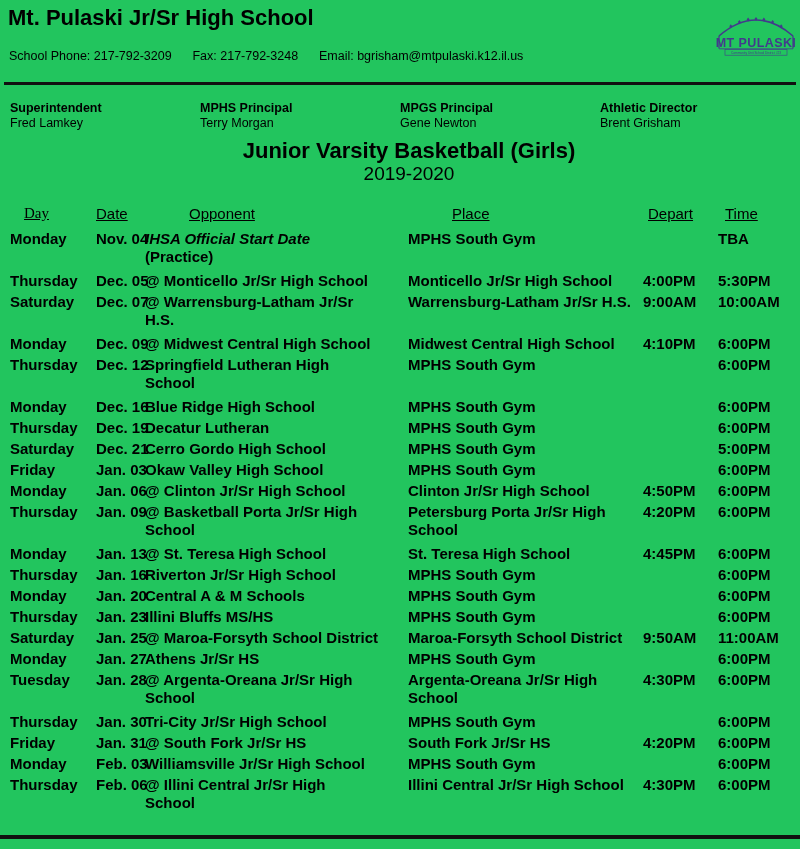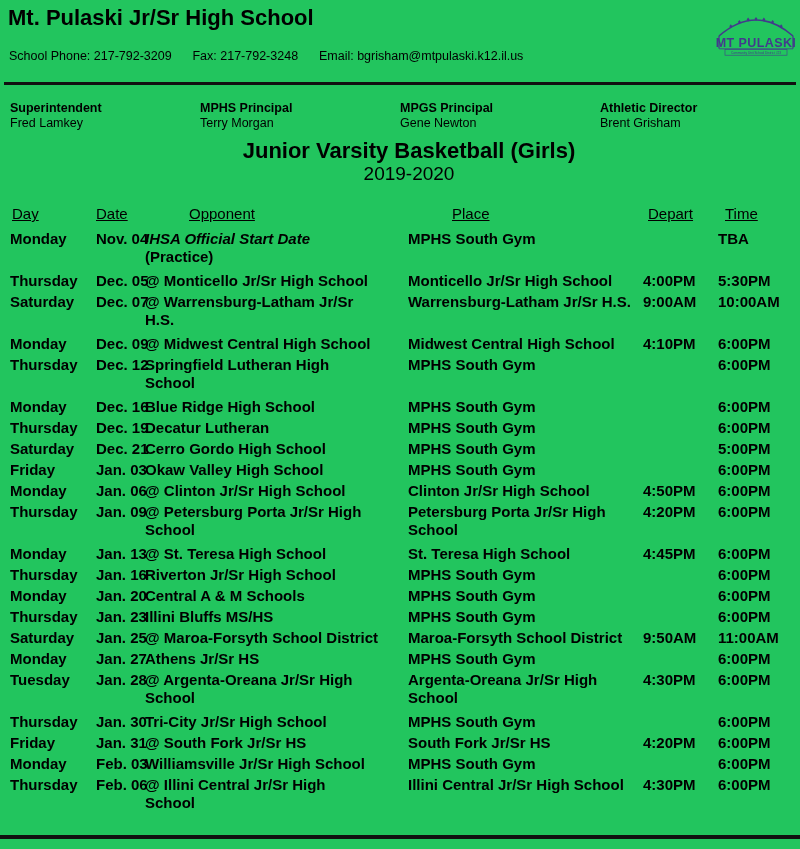--- a/index.html
+++ b/index.html
@@ -20,21 +20,21 @@
   .staff-col .name{display:block;}
   .staff-0{left:10px;} .staff-1{left:200px;} .staff-2{left:400px;} .staff-3{left:600px;}
   
   .doc-title{position:absolute;left:0;top:138px;width:800px;text-align:center;
     font-size:22px;font-weight:bold;transform:translateX(9px);}
   .doc-season{position:absolute;left:0;top:163px;width:800px;text-align:center;
     font-size:19px;transform:translateX(9px);}
   
   .thead{position:absolute;left:0;top:205px;width:800px;height:21px;font-size:15px;}
   .thead span{position:absolute;text-decoration:underline;}
-  .h-day{left:12px;} .h-date{left:96px;} .h-opponent{left:189px;}
+  .h-day{left:24px;font-family:Liberation Serif, serif;} .h-date{left:96px;} .h-opponent{left:189px;}
   .h-place{left:452px;} .h-depart{left:648px;} .h-time{left:725px;}
   .tbody{position:absolute;left:0;top:230px;width:668px;}
   .trow{
     display:grid;grid-template-columns:86px 49px 263px 235px 75px 1fr;
     padding-left:10px;margin-bottom:3.5px;
     font-size:15px;font-weight:bold;line-height:17.5px;
   }
   .trow.tall{margin-bottom:7px;}
   .cell{white-space:pre;}
   .c-opponent,.c-place{white-space:pre;}
@@ -190,21 +190,21 @@
       <span class="cell c-date">Jan. 06</span>
       <span class="cell c-opponent"><span class="opp-main">@ Clinton Jr/Sr High School</span><span class="opp-note"></span></span>
       <span class="cell c-place">Clinton Jr/Sr High School</span>
       <span class="cell c-depart">4:50PM</span>
       <span class="cell c-time">6:00PM</span>
     </div>
 
     <div class="trow tall">
       <span class="cell c-day">Thursday</span>
       <span class="cell c-date">Jan. 09</span>
-      <span class="cell c-opponent"><span class="opp-main">@ Petersburg Porta Jr/Sr High
+      <span class="cell c-opponent"><span class="opp-main">@ Basketball Porta Jr/Sr High
 School</span><span class="opp-note"></span></span>
       <span class="cell c-place">Petersburg Porta Jr/Sr High
 School</span>
       <span class="cell c-depart">4:20PM</span>
       <span class="cell c-time">6:00PM</span>
     </div>
 
     <div class="trow">
       <span class="cell c-day">Monday</span>
       <span class="cell c-date">Jan. 13</span>

